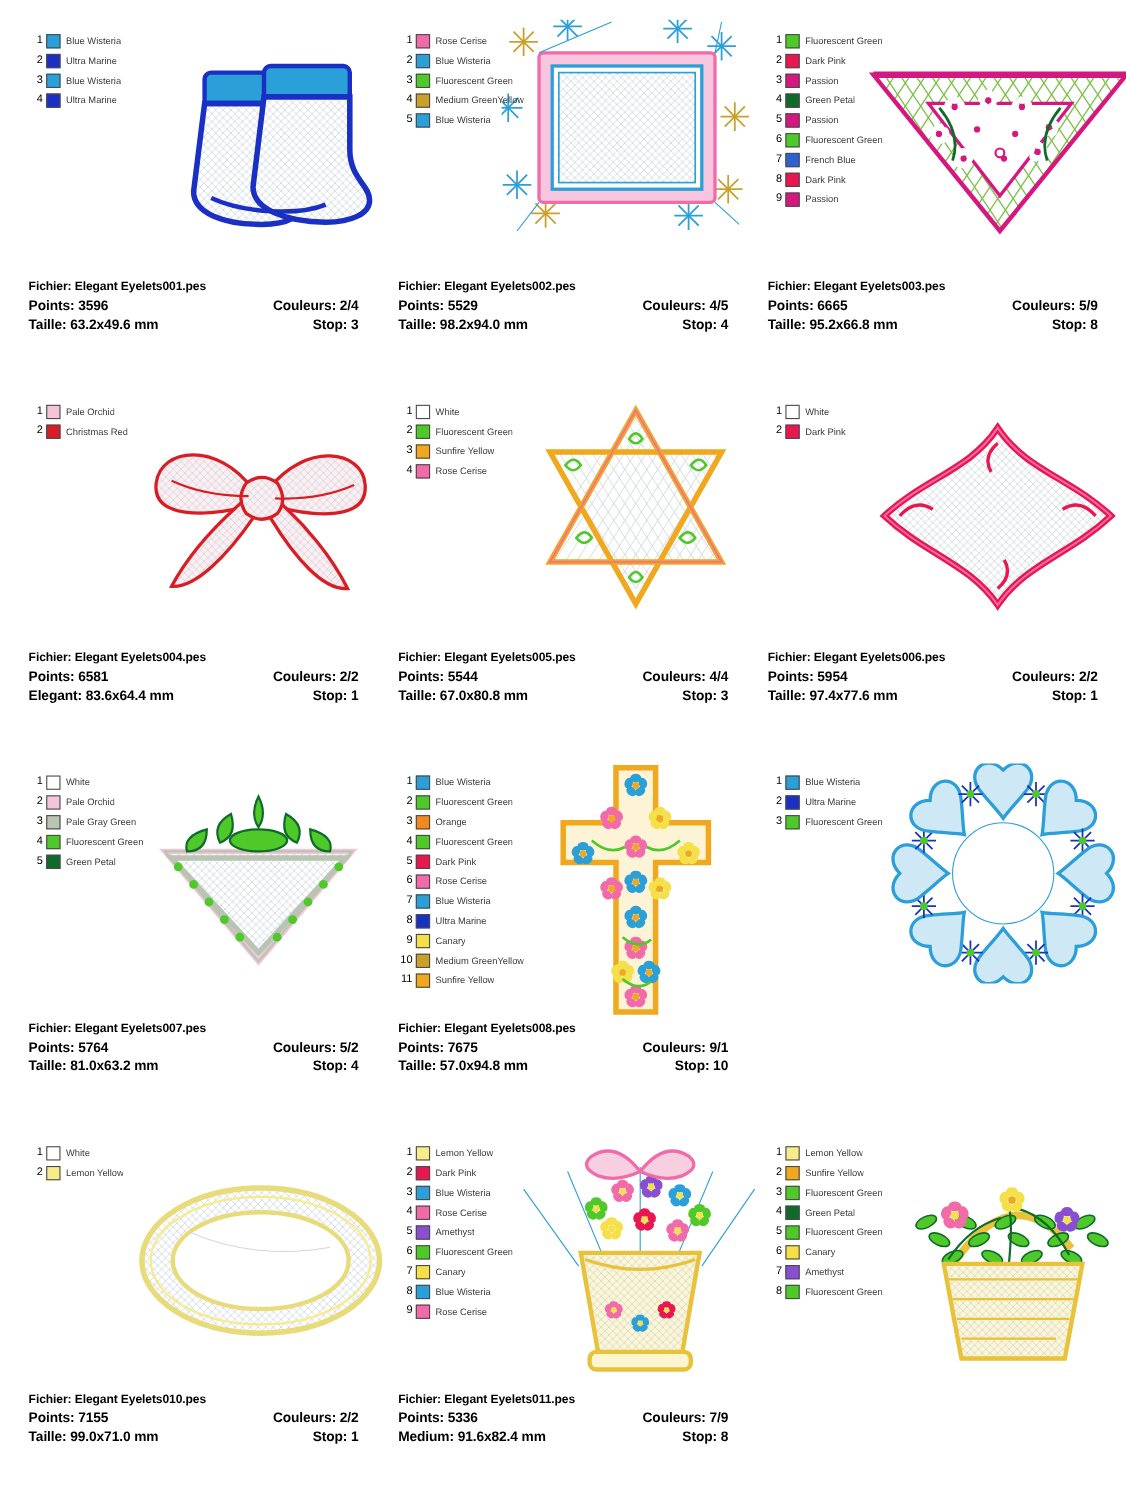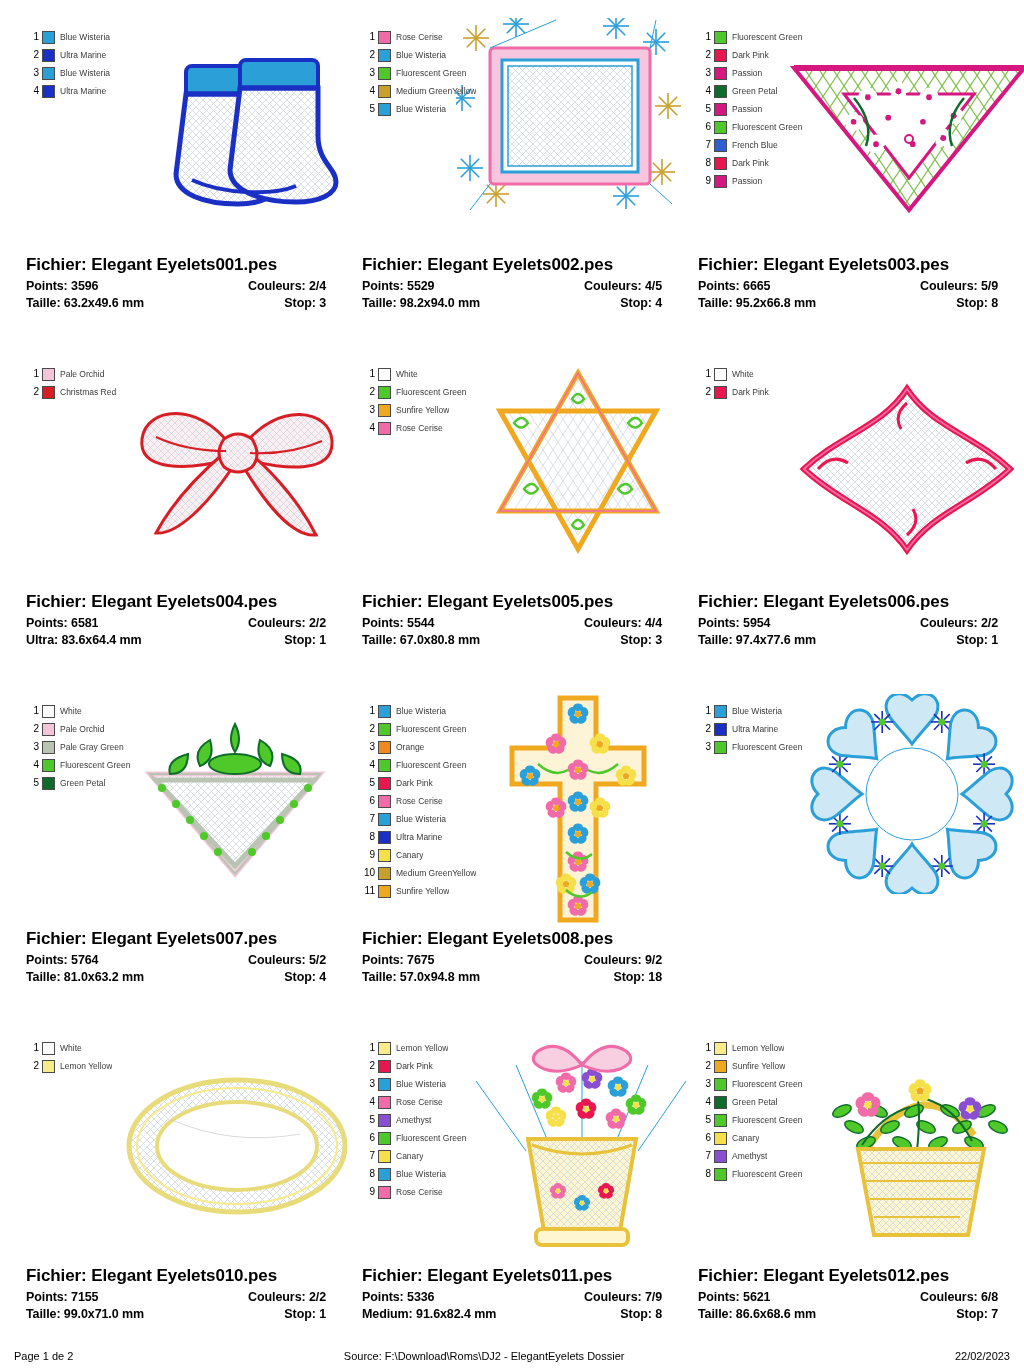--- a/index.html
+++ b/index.html
@@ -71,21 +71,21 @@
   .art svg { display:block; }
   .art-wrap {
     position:absolute;
   }
   
   .info {
     padding-left:14px;
     padding-right:14px;
   }
   .info .fname {
-    font-size:17px;
+    font-size:11px;
     font-weight:bold;
     margin-bottom:3px;
     letter-spacing:-0.1px;
   }
   .info .line {
     display:flex;
     justify-content:space-between;
     font-size:12.5px;
     font-weight:bold;
     line-height:17px;
@@ -547,21 +547,21 @@
             </div>
           </div>
         </div>
         <div class="info">
           <div class="fname">Fichier: Elegant Eyelets004.pes</div>
           <div class="line">
             <span>Points: 6581</span>
             <span>Couleurs: 2/2</span>
           </div>
           <div class="line">
-            <span>Ultra: 83.6x64.4 mm</span>
+            <span>Elegant: 83.6x64.4 mm</span>
             <span>Stop: 1</span>
           </div>
         </div>
       </div>
       <div class="cell">
         <div class="design-area">
           <div class="art">
             <div class="art-wrap" style="left: 120px; top: 18px;">
               <svg width="220" height="195" viewBox="0 0 220 195">
                 <defs>
@@ -942,25 +942,25 @@
               <span class="legend-idx">11</span>
               <span class="swatch" style="background: rgb(240, 168, 30);"></span>
               <span class="legend-name">Sunfire Yellow</span>
             </div>
           </div>
         </div>
         <div class="info">
           <div class="fname">Fichier: Elegant Eyelets008.pes</div>
           <div class="line">
             <span>Points: 7675</span>
-            <span>Couleurs: 9/2</span>
+            <span>Couleurs: 9/1</span>
           </div>
           <div class="line">
             <span>Taille: 57.0x94.8 mm</span>
-            <span>Stop: 18</span>
+            <span>Stop: 10</span>
           </div>
         </div>
       </div>
       <div class="cell">
         <div class="design-area">
           <div class="art">
             <div class="art-wrap" style="left: 118px; top: 10px;">
               <svg width="220" height="200" viewBox="0 0 220 200">
                 <g>
                   <g transform="translate(110.0,28.0) rotate(0.0)">
@@ -1386,32 +1386,16 @@
               <span class="swatch" style="background: rgb(138, 79, 208);"></span>
               <span class="legend-name">Amethyst</span>
             </div>
             <div class="legend-row">
               <span class="legend-idx">8</span>
               <span class="swatch" style="background: rgb(79, 201, 42);"></span>
               <span class="legend-name">Fluorescent Green</span>
             </div>
           </div>
         </div>
-        <div class="info">
-          <div class="fname">Fichier: Elegant Eyelets012.pes</div>
-          <div class="line">
-            <span>Points: 5621</span>
-            <span>Couleurs: 6/8</span>
-          </div>
-          <div class="line">
-            <span>Taille: 86.6x68.6 mm</span>
-            <span>Stop: 7</span>
-          </div>
-        </div>
       </div>
     </div>
 
-  <div class="footer">
-    <div>Page 1 de 2</div>
-    <div class="mid">Source: F:\Download\Roms\DJ2 - ElegantEyelets Dossier</div>
-    <div>22/02/2023</div>
-  </div>
 </div>
 
 </body></html>

